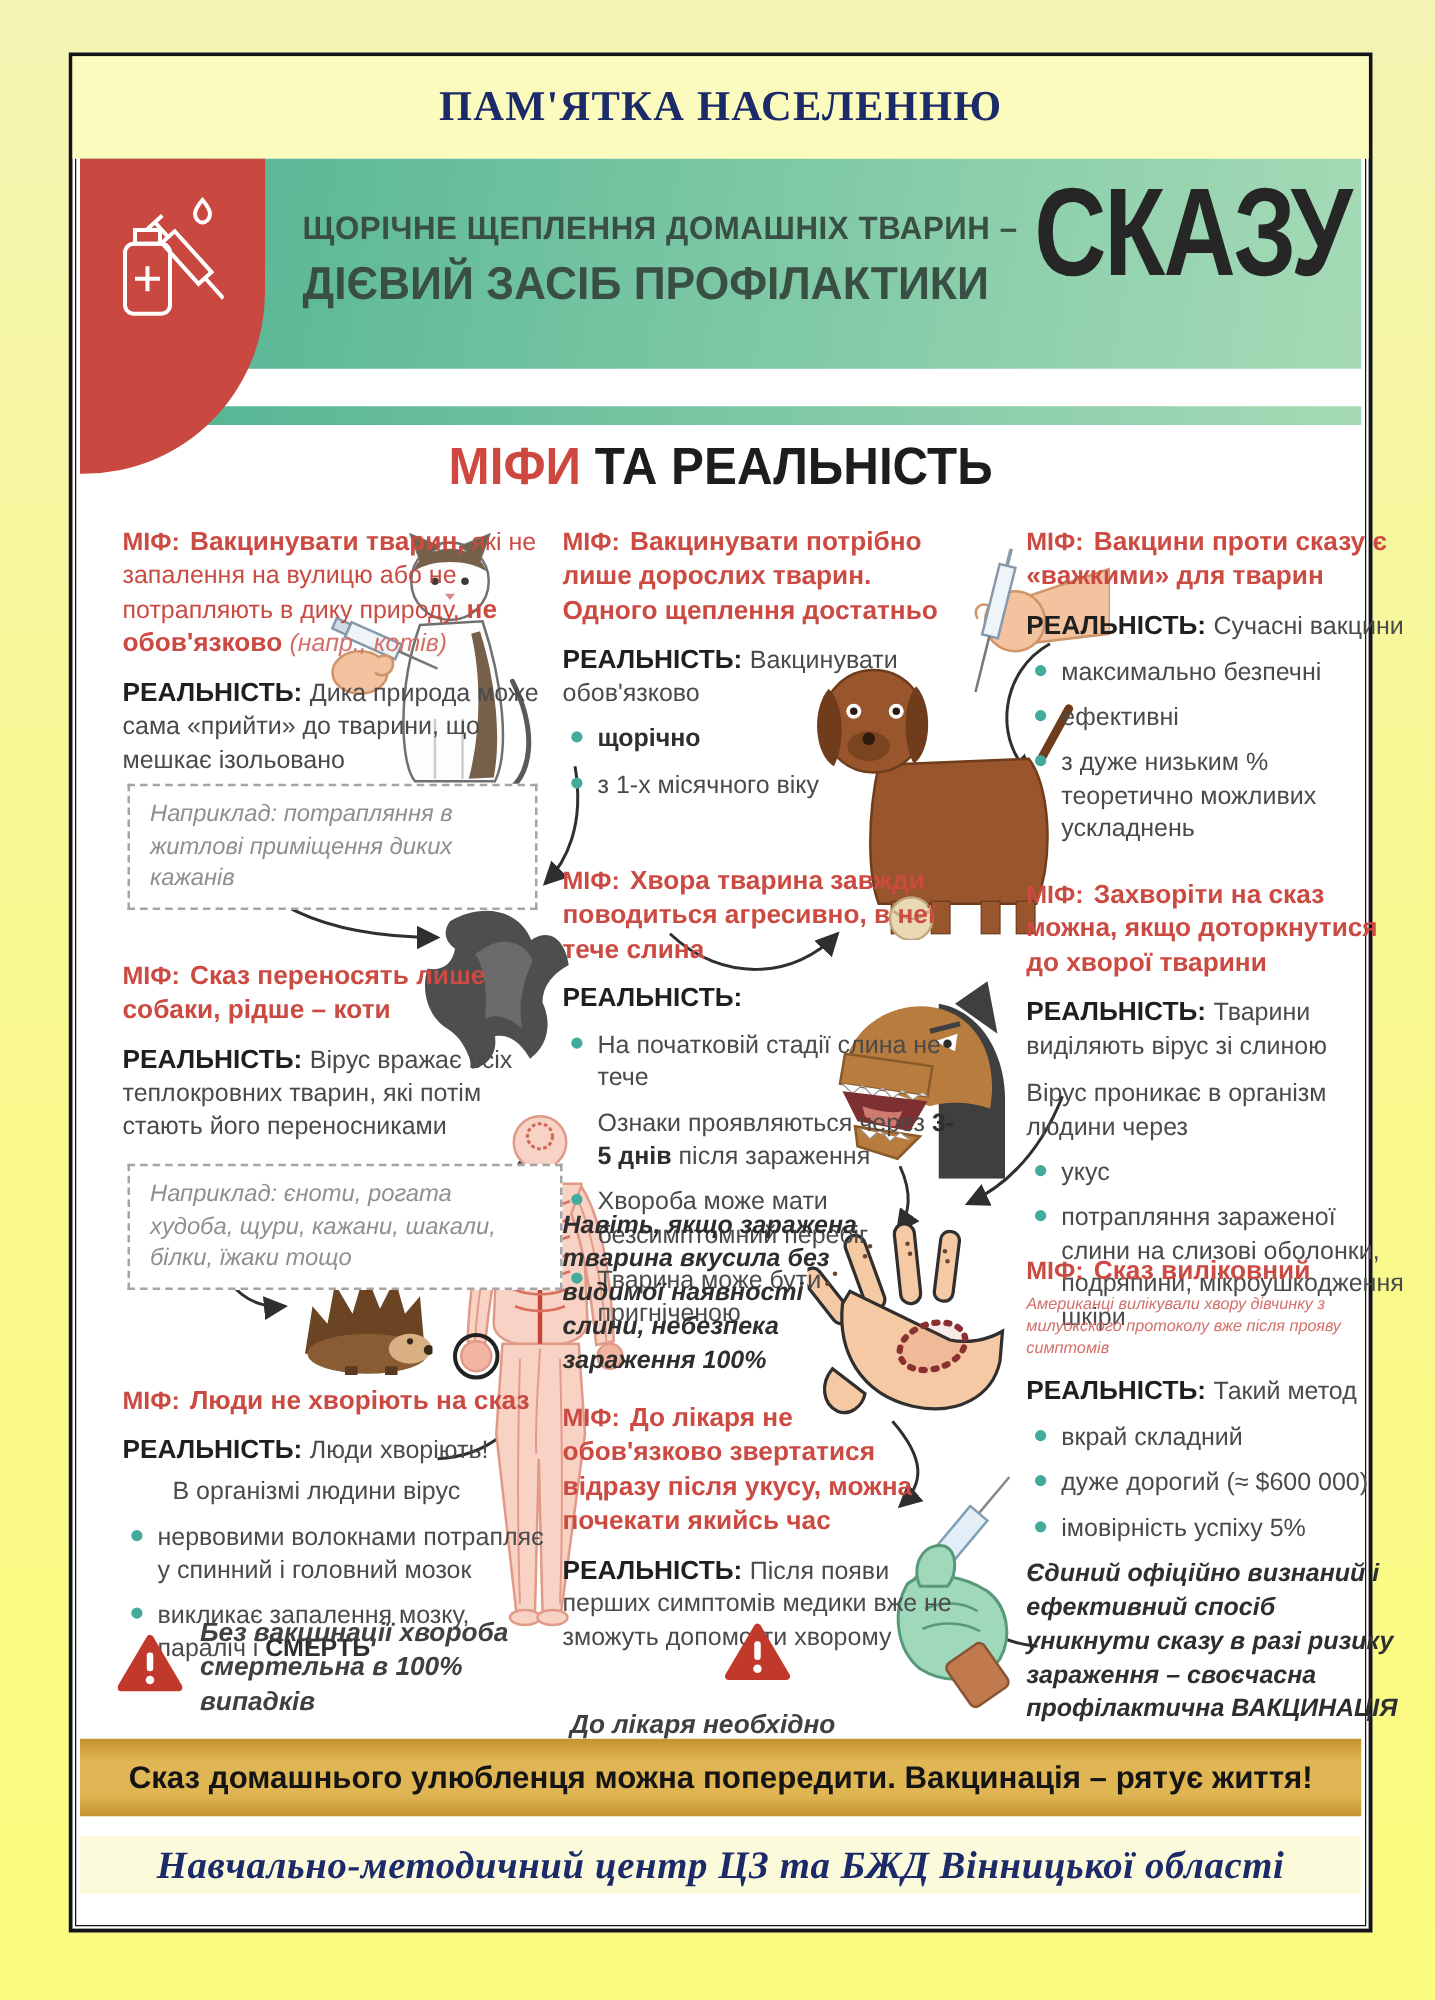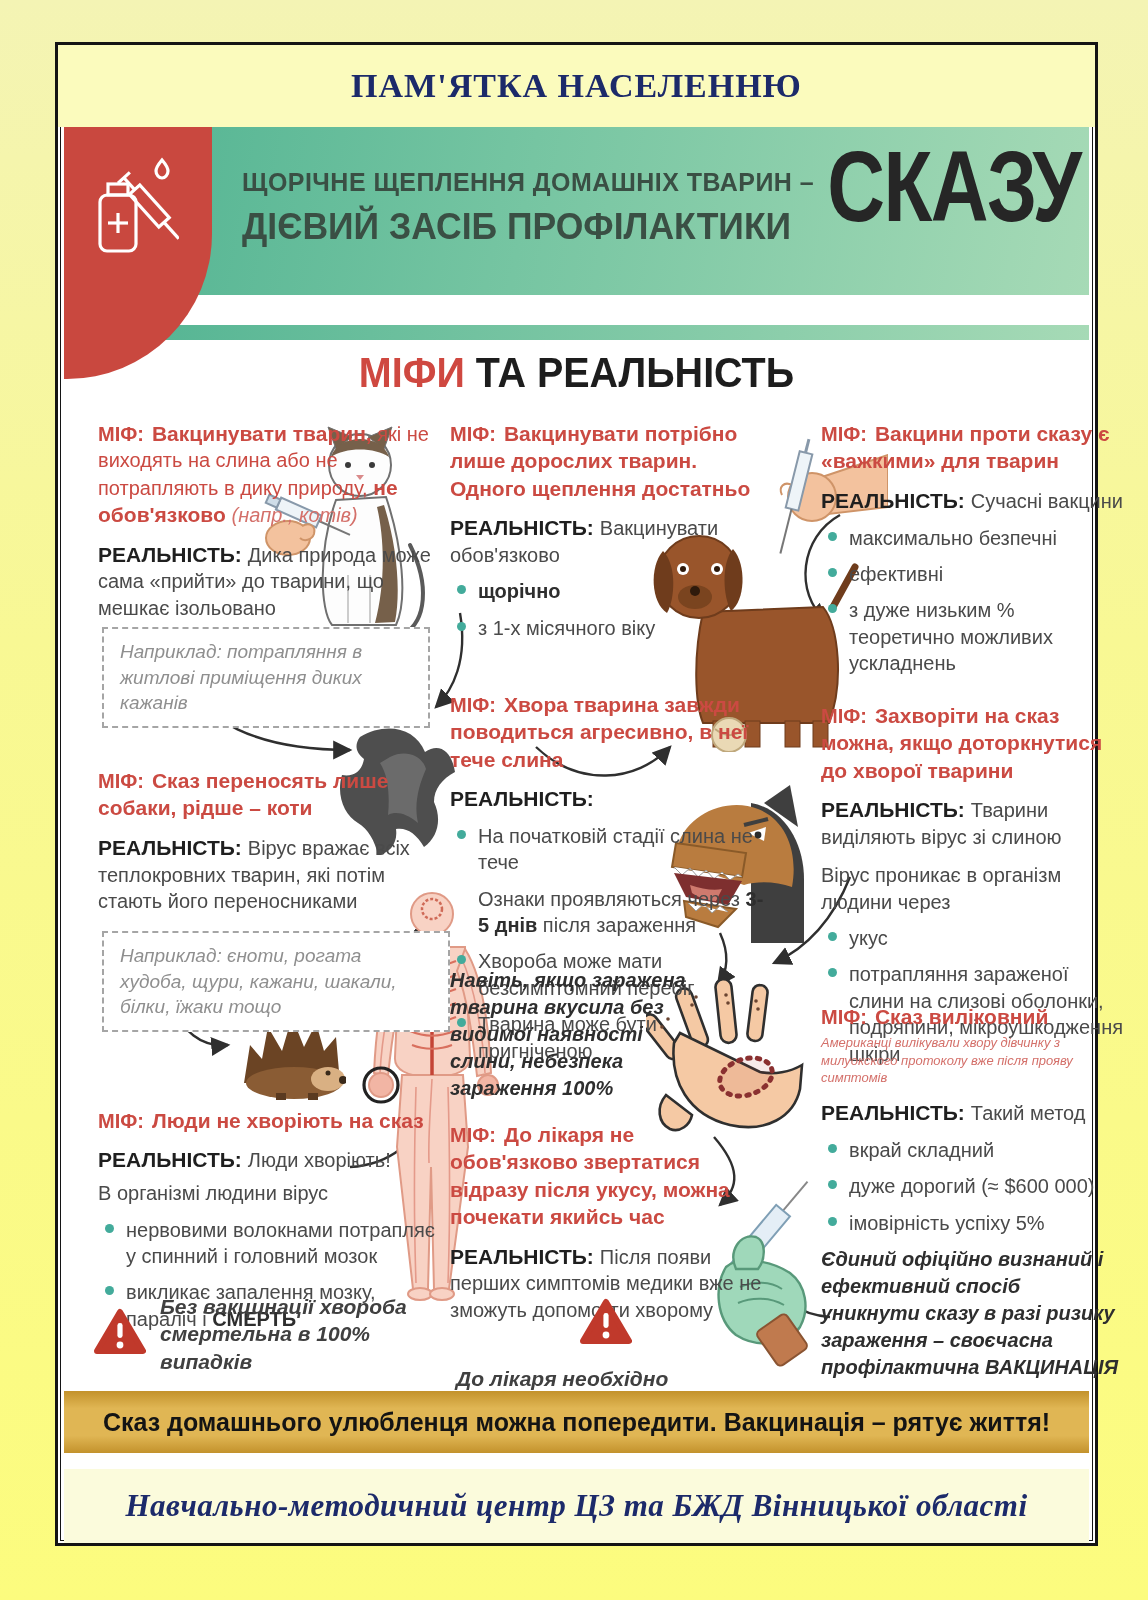--- a/index.html
+++ b/index.html
@@ -66,21 +66,21 @@
   .note-bold-it{font-weight:bold;font-style:italic;color:#2e2e2e;font-size:20px;line-height:1.35;}
   .note-red-it{color:#d4706a;font-style:italic;font-size:13px;line-height:1.35;margin-top:4px;}
   .b-strong{font-weight:bold;color:#2e2e2e;}
   .gold-banner{
     position:absolute;left:6px;right:6px;top:1346px;height:62px;z-index:2;
     background:linear-gradient(180deg,#c3922c 0%,#e0b654 28%,#e0b654 72%,#c3922c 100%);
     display:flex;align-items:center;justify-content:center;
   }
   .gold-banner div{font-size:25px;font-weight:bold;color:#141414;}
   .footer-band{
-    position:absolute;left:6px;right:6px;top:1424px;height:74px;background:#fbfbdc;z-index:2;
+    position:absolute;left:6px;right:6px;top:1424px;height:46px;background:#fbfbdc;z-index:2;
     display:flex;align-items:center;justify-content:center;
   }
   .footer-band div{
     font-family:"Liberation Serif", serif;font-weight:bold;font-style:italic;
     font-size:31px;color:#1c2a6a;letter-spacing:.5px;white-space:nowrap;
   }
   .ill{position:absolute;z-index:1;}
   .arrows{position:absolute;left:0;top:0;width:1037px;height:1498px;z-index:1;pointer-events:none;}
 </style>
 </head>
@@ -140,21 +140,21 @@
       <path d="M322,907 C342,896 356,892 366,900" marker-end="url(#ah)"></path>
       <path d="M662,888 C672,910 670,926 660,940" marker-end="url(#ah)"></path>
       <path d="M792,832 C772,882 742,906 716,918" marker-end="url(#ah)"></path>
       <path d="M656,1092 C682,1122 682,1142 662,1160" marker-end="url(#ah)"></path>
       <path d="M772,1272 C742,1270 716,1252 700,1226" marker-end="url(#ah)"></path>
     </g>
   </svg>
 
   <div class="blk" style="left:40px;top:375px;width:340px;">
     <div>
-      <span class="mif-label">МІФ:</span><span class="mif-head">Вакцинувати тварин,</span><span class="red-reg"> які не виходять на слина або не потрапляють в дику природу, </span><span class="mif-head">не обов'язково </span><span class="red-it">(напр., котів)</span>
+      <span class="mif-label">МІФ:</span><span class="mif-head">Вакцинувати тварин,</span><span class="red-reg"> які не запалення на вулицю або не потрапляють в дику природу, </span><span class="mif-head">не обов'язково </span><span class="red-it">(напр., котів)</span>
     </div>
     <div class="real">
       <span class="real-label">РЕАЛЬНІСТЬ:</span><span>Дика природа може сама «прийти» до тварини, що мешкає ізольовано</span>
     </div>
   </div>
 
   <div class="blk note-box" style="left:44px;top:582px;width:292px;">
     <span>Наприклад: потрапляння в житлові приміщення диких кажанів</span>
   </div>
 
@@ -171,21 +171,21 @@
     <span>Наприклад: єноти, рогата худоба, щури, кажани, шакали, білки, їжаки тощо</span>
   </div>
 
   <div class="blk" style="left:40px;top:1062px;width:352px;">
     <div>
       <span class="mif-label">МІФ:</span><span class="mif-head">Люди не хворіють на сказ</span>
     </div>
     <div class="real">
       <span class="real-label">РЕАЛЬНІСТЬ:</span><span>Люди хворіють!</span>
     </div>
-    <div style="margin-top:6px;">В організмі людини вірус</div>
+    <div style="margin-top:6px;margin-left:40px;">В організмі людини вірус</div>
     <ul class="b">
       <li><span>нервовими волокнами потрапляє у спинний і головний мозок</span></li>
       <li><span>викликає запалення мозку, параліч і </span><span class="b-strong">СМЕРТЬ</span></li>
     </ul>
   </div>
 
   <div class="blk warn" style="left:36px;top:1248px;width:348px;">
     <span>
       <svg width="52" height="48" viewBox="0 0 52 48">
         <polygon points="26,5 49,44 3,44" fill="#c0392b" stroke="#c0392b" stroke-width="6" stroke-linejoin="round"></polygon>

